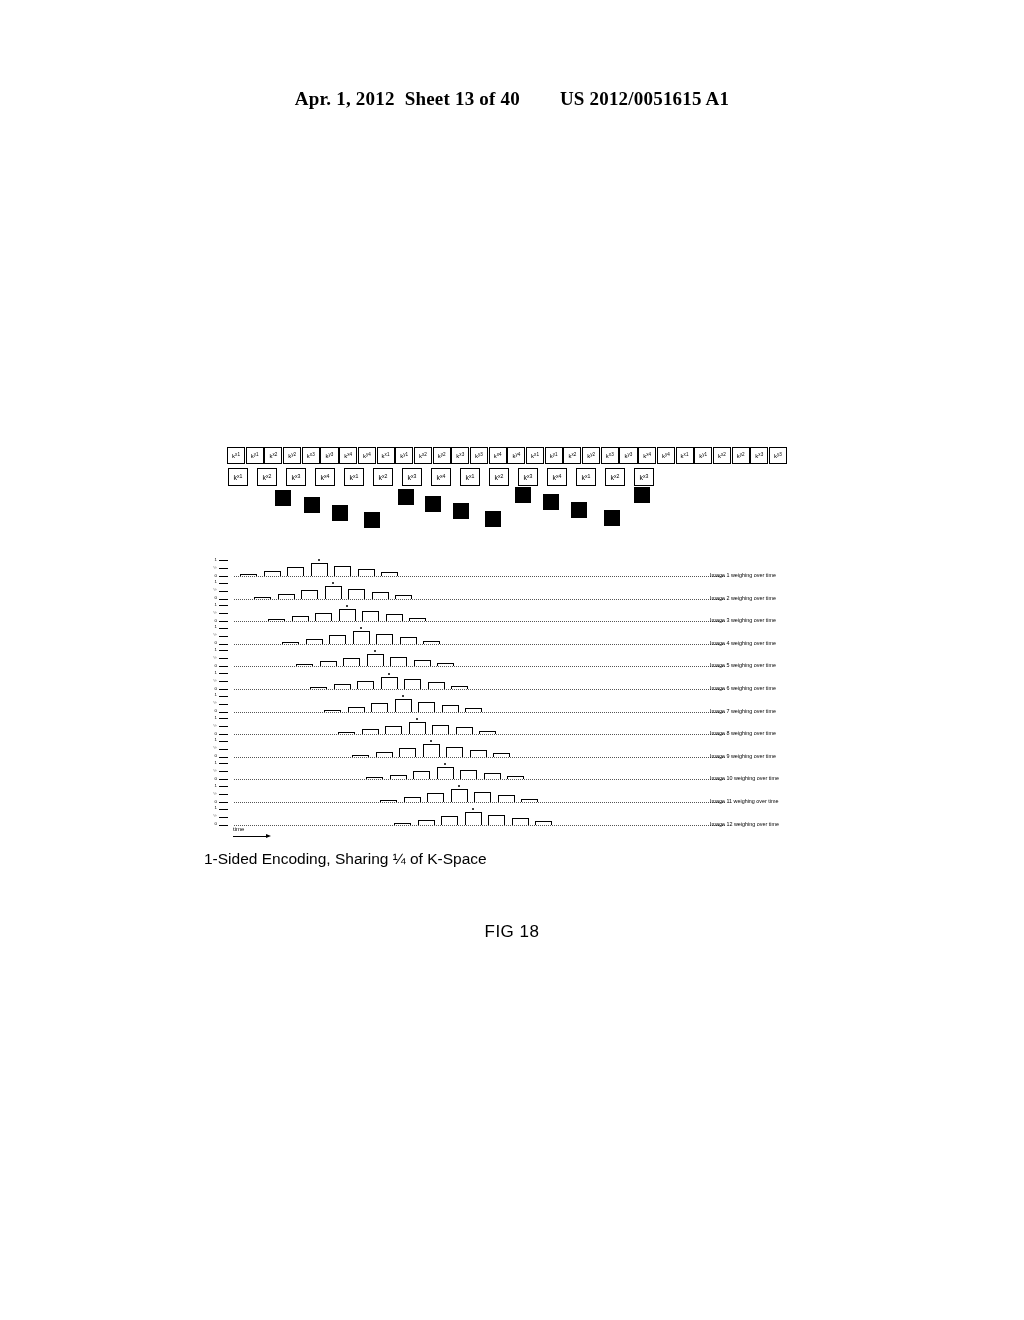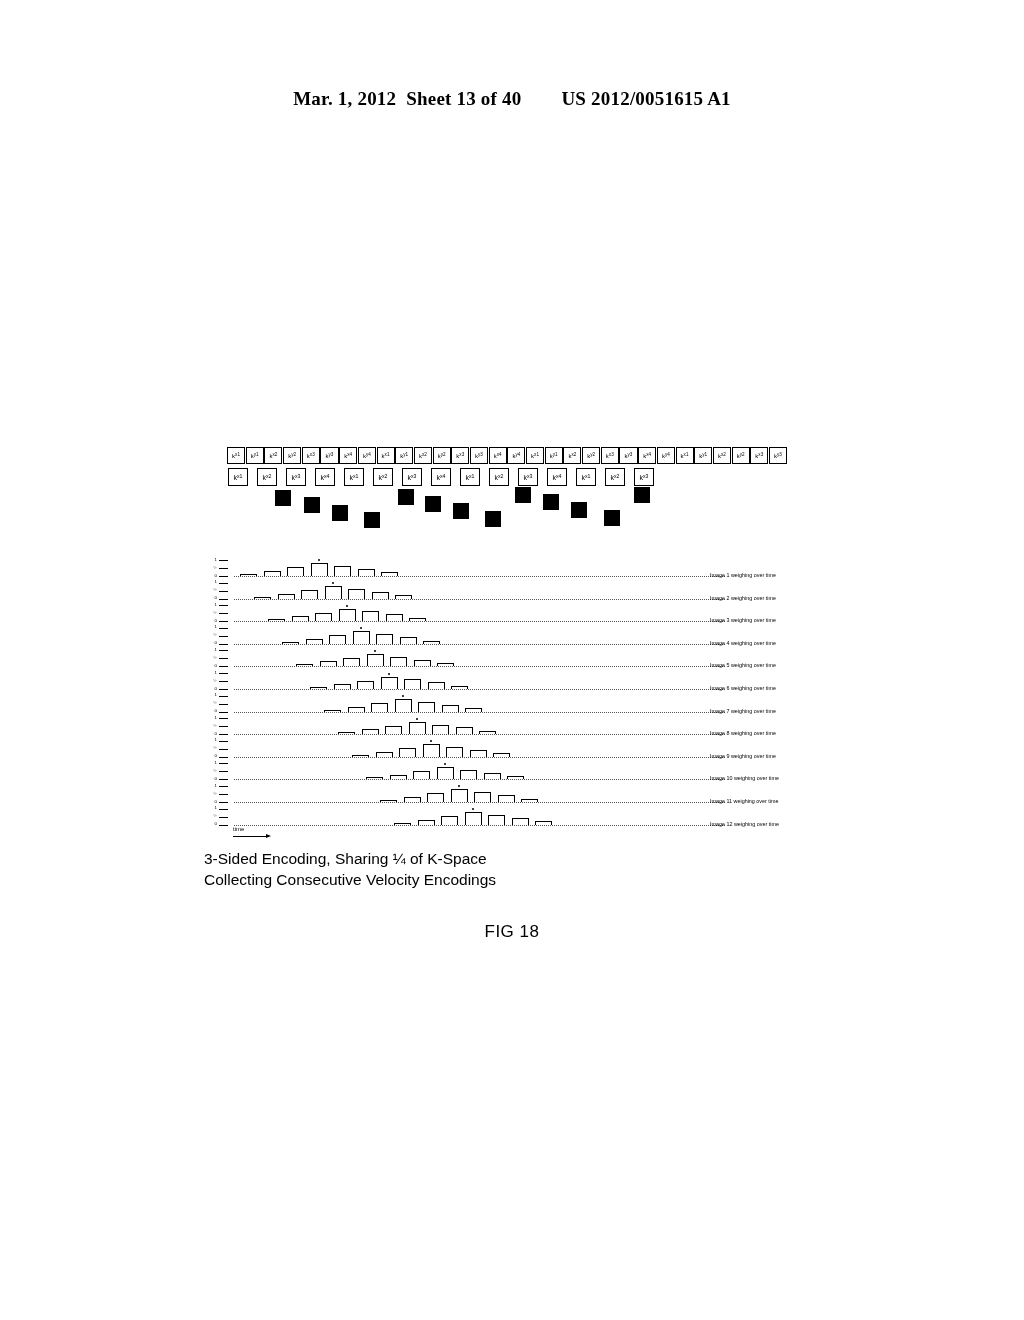--- a/index.html
+++ b/index.html
@@ -68,21 +68,21 @@
   
   #caption{position:absolute;left:204px;top:848px;width:520px;
            font-size:15.5px;line-height:21px;color:#000;}
   #fig-label{position:absolute;left:0;top:922px;width:1024px;
              text-align:center;font-size:17px;letter-spacing:.5px;}
 </style>
 </head>
 <body>
 
 <div id="pub-header">
-  <span class="seg s2">Mar. 1, 2012</span>
+  <span class="seg s2">Apr. 1, 2012</span>
   <span class="seg s3">Sheet 13 of 40</span>
   <span class="seg">US 2012/0051615 A1</span>
 </div>
 
 <div id="figure">
 
   <div id="kspace-row-top">
       <div class="kbox">k<span class="ksub">x</span><span class="ksup">1</span></div>
       <div class="kbox">k<span class="ksub">y</span><span class="ksup">1</span></div>
       <div class="kbox">k<span class="ksub">x</span><span class="ksup">2</span></div>
@@ -392,18 +392,17 @@
 
   <div id="time-axis">
     <div class="tlabel">time</div>
     <div class="tarrow">
       <div class="bar"></div>
         <div class="head"></div>
     </div>
   </div>
 
   <div id="caption">
-    <div>3-Sided Encoding, Sharing ¼ of K-Space</div>
-    <div>Collecting Consecutive Velocity Encodings</div>
+    <div>1-Sided Encoding, Sharing ¼ of K-Space</div>
   </div>
 
   <div id="fig-label">FIG 18</div>
 </div>
 
 </body></html>

